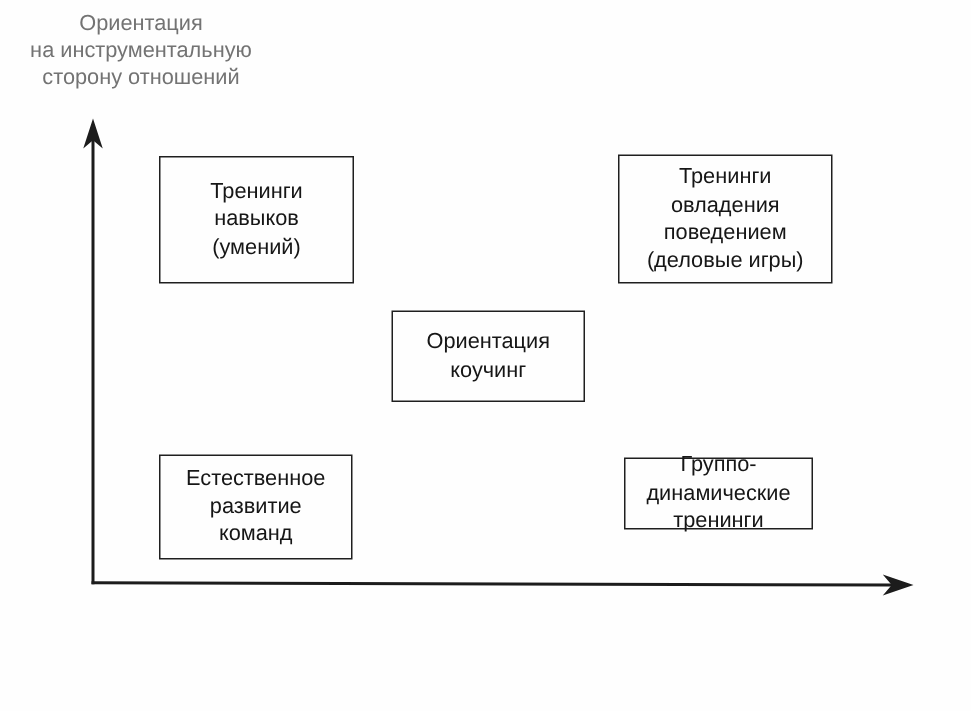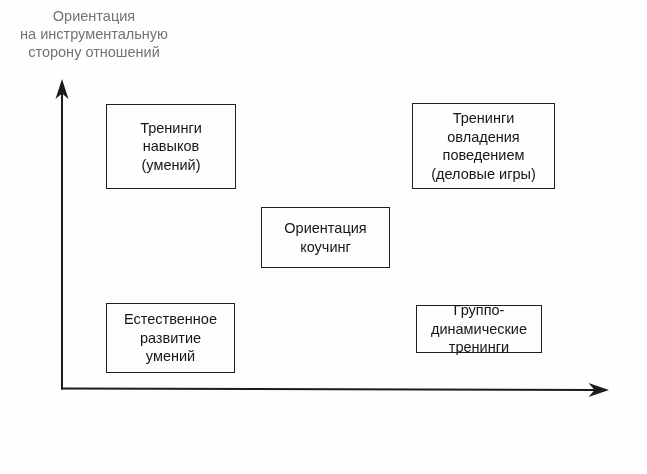--- a/index.html
+++ b/index.html
@@ -83,19 +83,19 @@
   <div class="box box-behavior">Тренинги
 овладения
 поведением
 (деловые игры)</div>
 
   <div class="box box-coaching">Ориентация
 коучинг</div>
 
   <div class="box box-natural">Естественное
 развитие
-умений</div>
+команд</div>
 
   <div class="box box-groupdyn">Группо-
 динамические
 тренинги</div>
 
 </div>
 
 </body></html>

